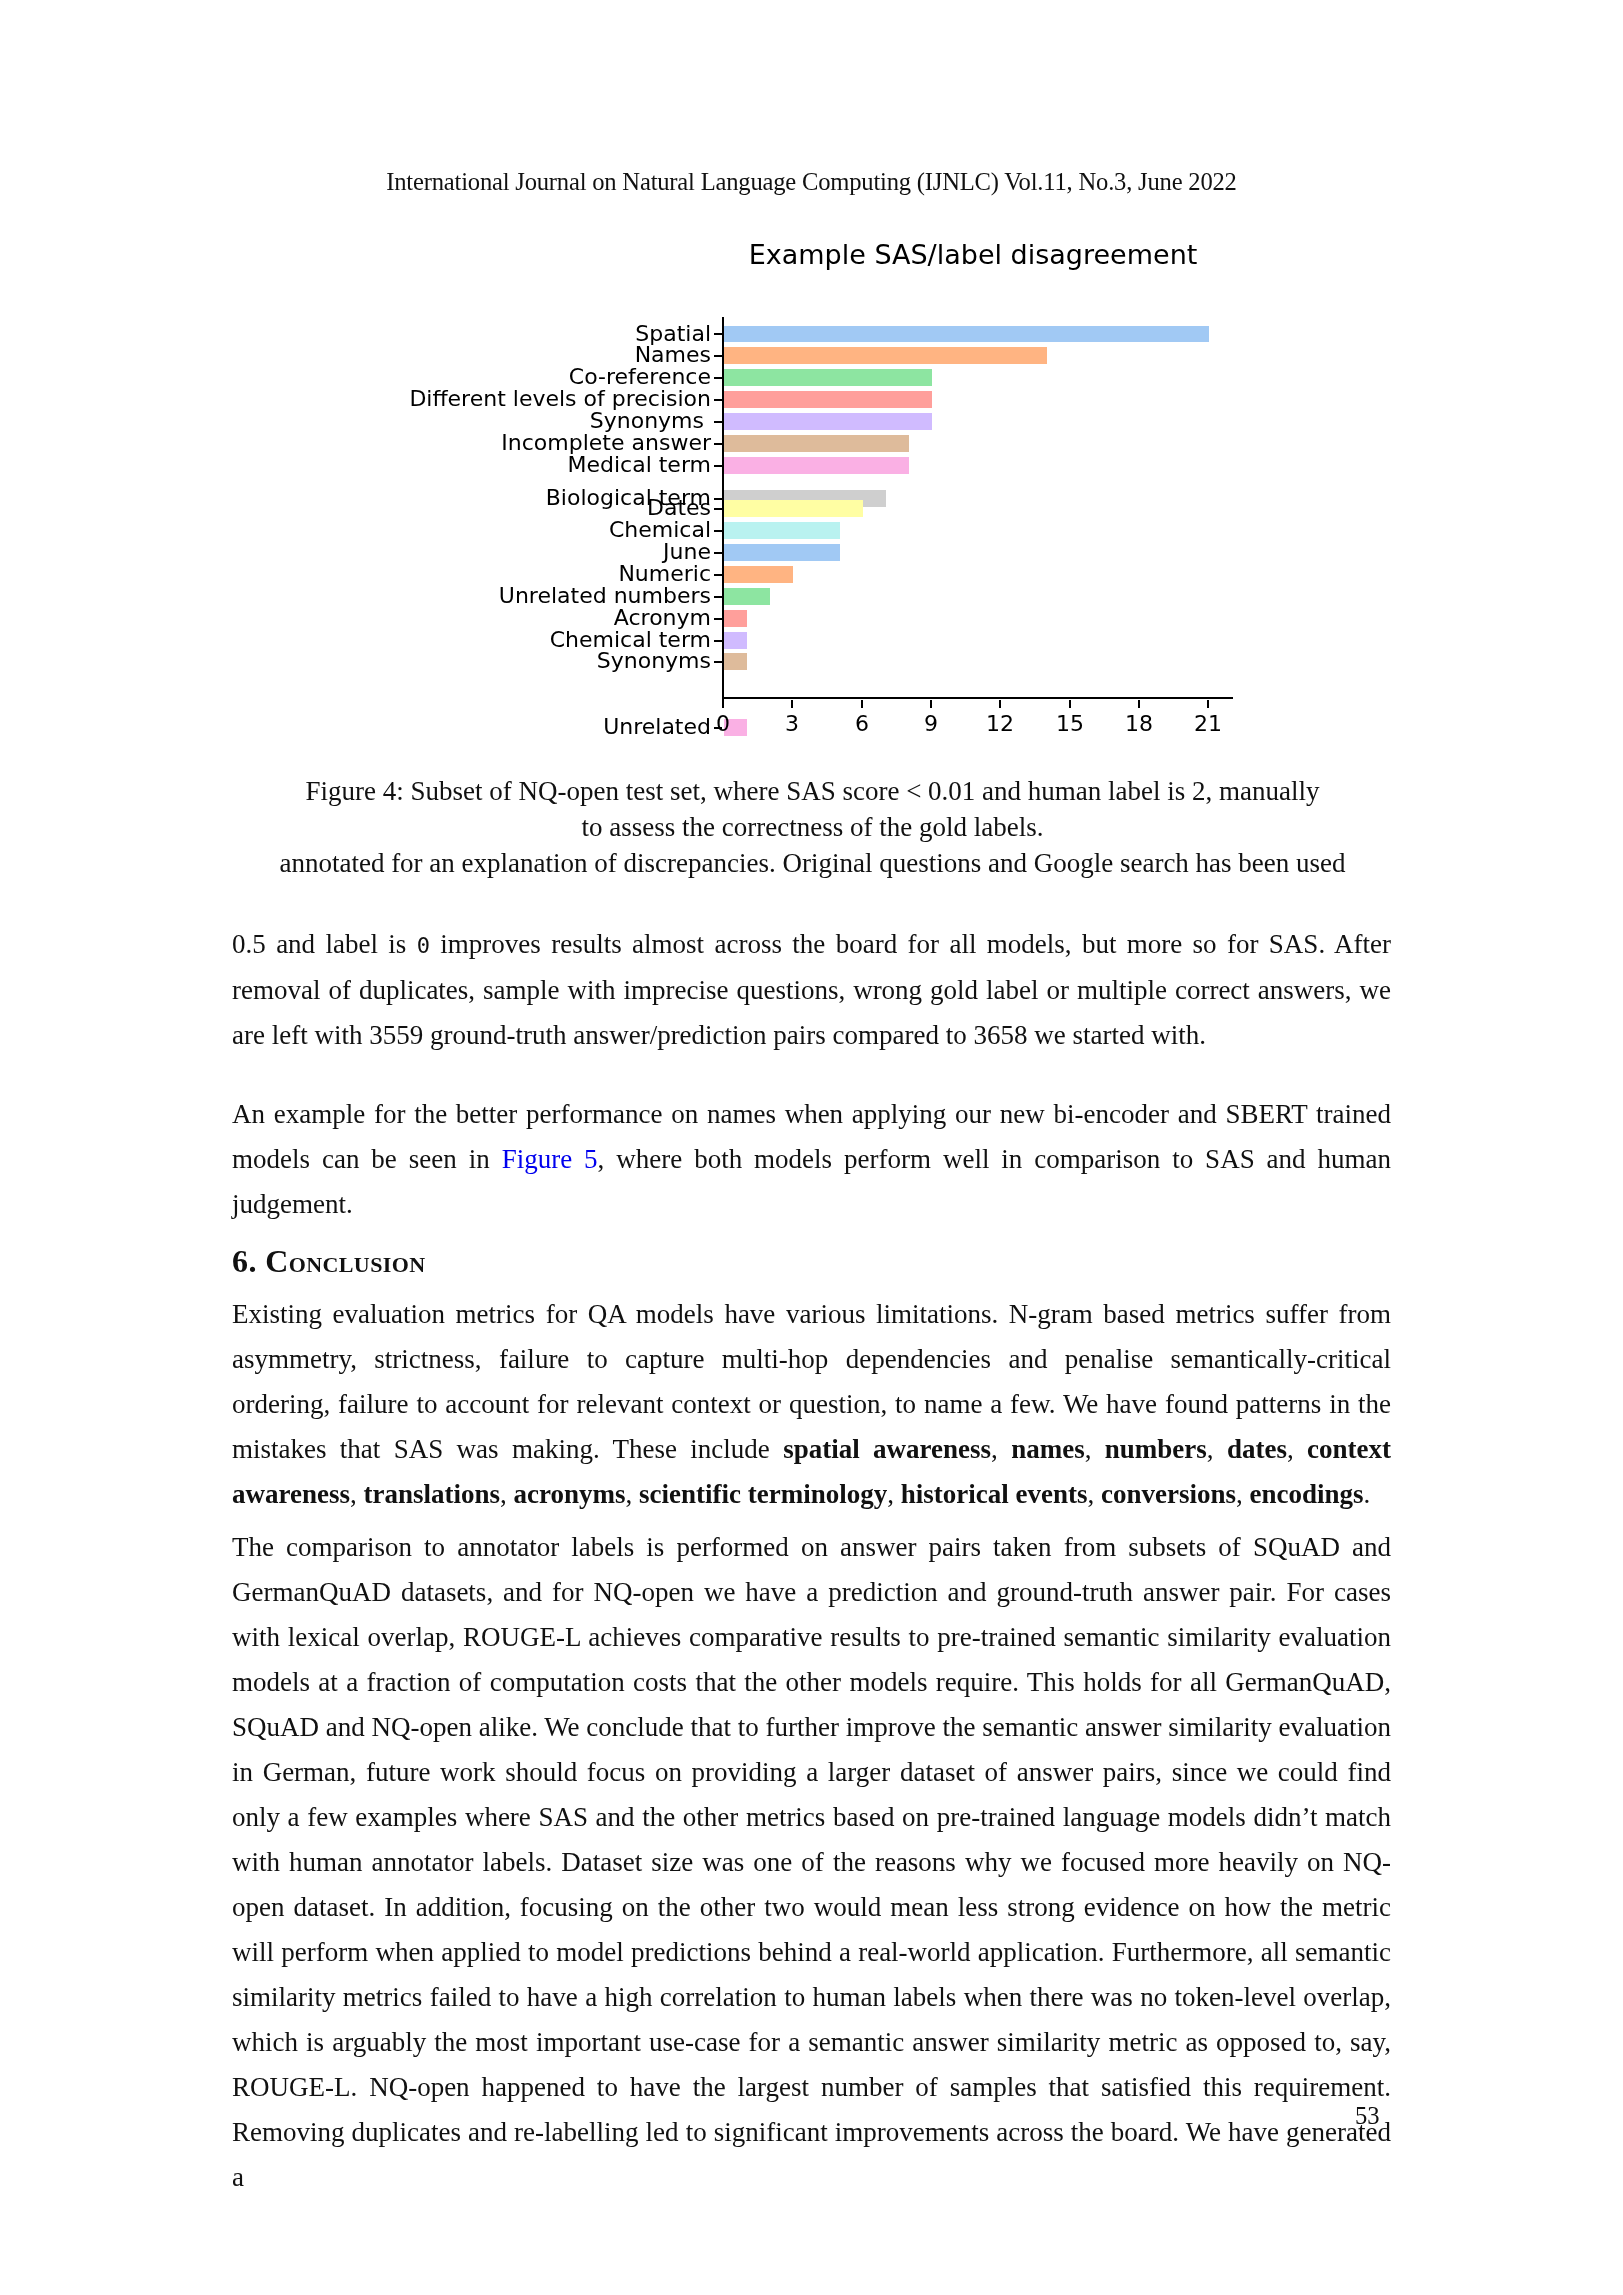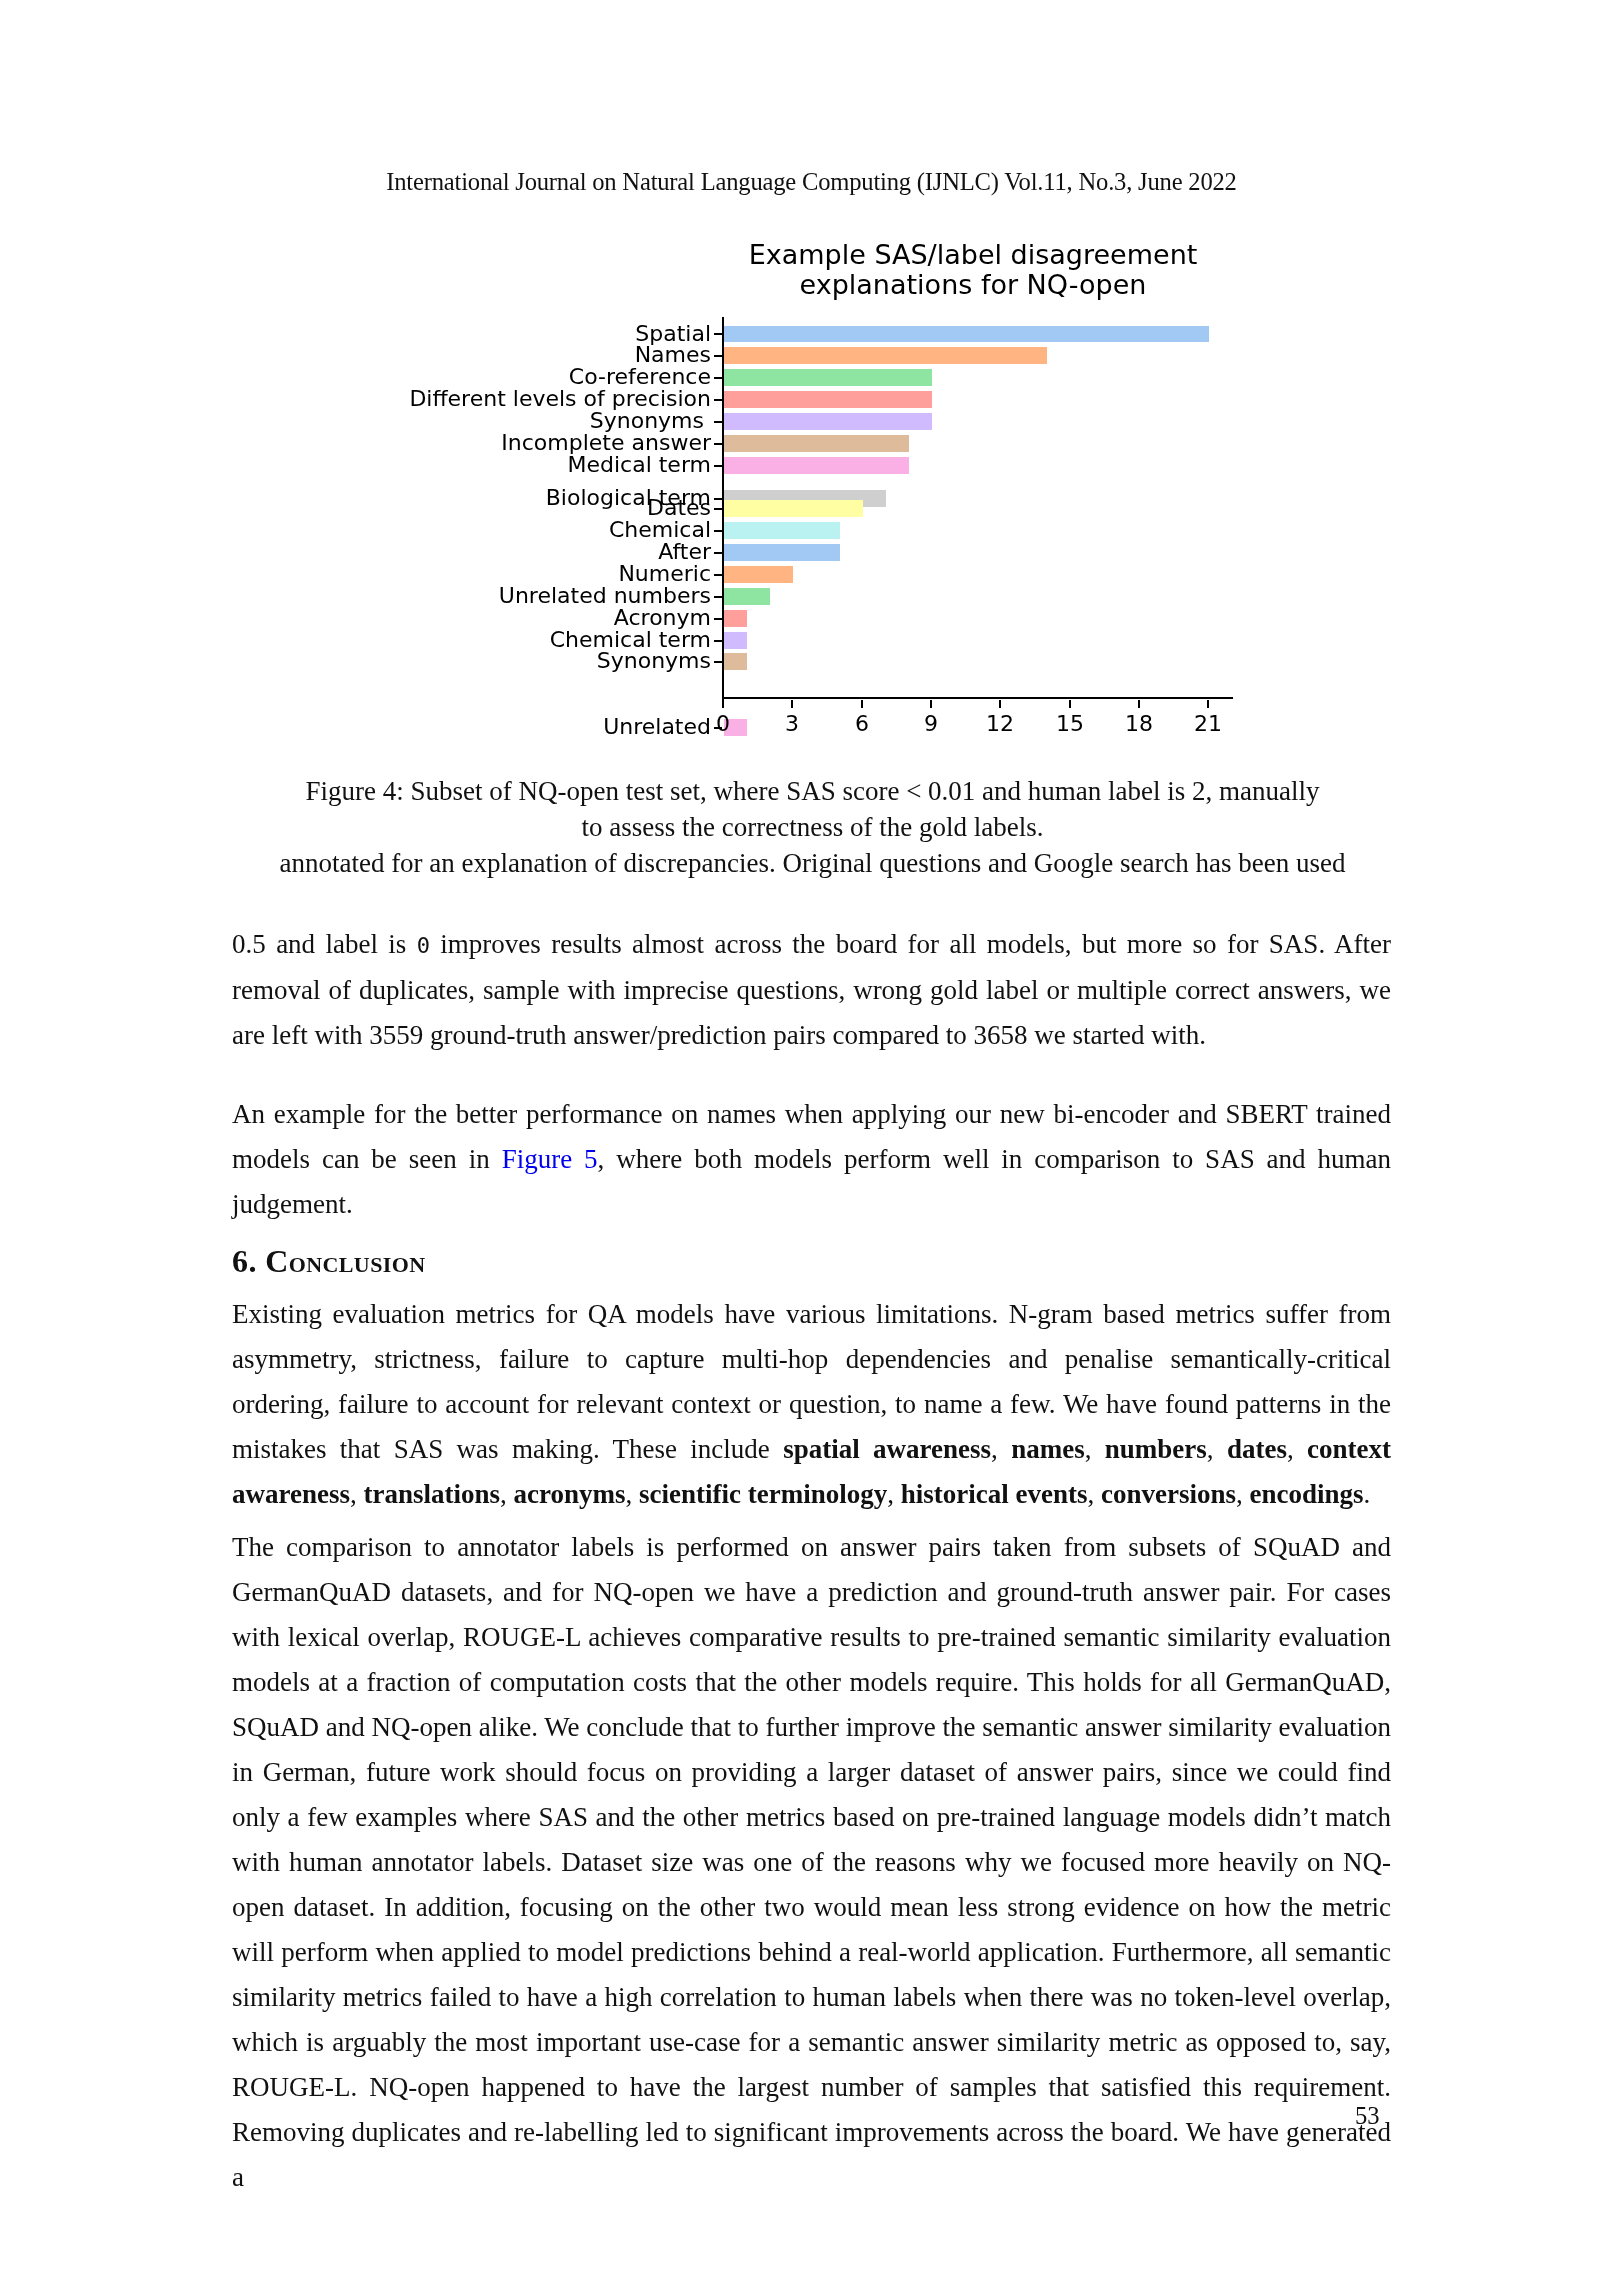--- a/index.html
+++ b/index.html
@@ -49,21 +49,20 @@
   .page-number { position: absolute; left: 1355px; top: 2102px; font-size: 24.6px; }
 </style>
 </head>
 <body>
 
 <div class="running-header">International Journal on Natural Language Computing (IJNLC) Vol.11, No.3, June 2022</div>
 
 <div class="chart">
   <div class="chart-title">
     <div>Example SAS/label disagreement</div>
-    <div>explanations for NQ-open</div>
   </div>
   <div class="plot" id="plot">
     <div class="y-axis-line"></div>
     <div class="x-axis-line"></div>
   <div class="bar-row" style="top: 6.3px;">
         <div class="ytick"></div>
         <div class="bar" title="Spatial: 21" style="width: 485px; background: rgb(161, 201, 244);"></div>
         <div class="ylabel">Spatial</div>
       </div>
       <div class="bar-row" style="top: 28px;">
@@ -107,21 +106,21 @@
         <div class="ylabel">Dates</div>
       </div>
       <div class="bar-row" style="top: 203px;">
         <div class="ytick"></div>
         <div class="bar" title="Temporal: 5" style="width: 116px; background: rgb(185, 242, 240);"></div>
         <div class="ylabel">Chemical</div>
       </div>
       <div class="bar-row" style="top: 225px;">
         <div class="ytick"></div>
         <div class="bar" title="Alias: 5" style="width: 116px; background: rgb(161, 201, 244);"></div>
-        <div class="ylabel">After</div>
+        <div class="ylabel">June</div>
       </div>
       <div class="bar-row" style="top: 247px;">
         <div class="ytick"></div>
         <div class="bar" title="Numeric: 3" style="width: 69px; background: rgb(255, 180, 130);"></div>
         <div class="ylabel">Numeric</div>
       </div>
       <div class="bar-row" style="top: 269px;">
         <div class="ytick"></div>
         <div class="bar" title="Unrelated answer: 2" style="width: 46px; background: rgb(141, 229, 161);"></div>
         <div class="ylabel">Unrelated numbers</div>

